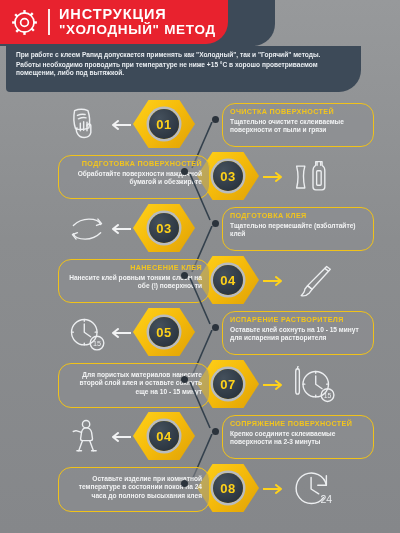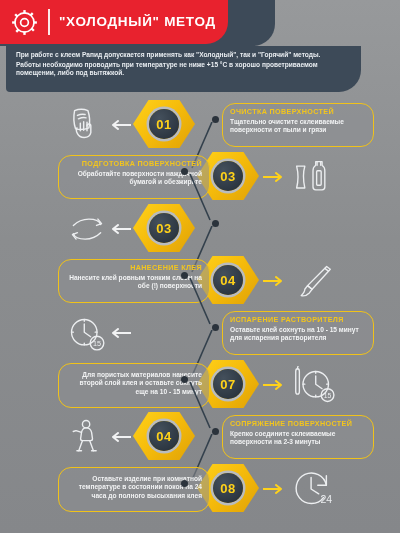--- a/index.html
+++ b/index.html
@@ -126,20 +126,21 @@
             <rect x="22.2" y="5.0" width="4.2" height="2.8" transform="rotate(-45 24.3 6.4)"></rect>
             <rect x="5.6" y="24.2" width="4.2" height="2.8" transform="rotate(-45 7.7 25.6)"></rect>
           </g>
           <g fill="#e8222e">
             <circle cx="16" cy="16" r="2.0"></circle>
           </g>
         </svg>
       </span>
       <span class="hdr-div"></span>
       <span class="hdr-txt">
+        <div class="hdr-l1">ИНСТРУКЦИЯ</div>
         <div class="hdr-l2">"ХОЛОДНЫЙ" МЕТОД</div>
       </span>
     </div>
   </div>
 
   <div class="intro">
     <p>При работе с клеем Рапид допускается применять как "Холодный", так и "Горячий" методы.</p>
     <p>Работы необходимо проводить при температуре не ниже +15 °C в хорошо проветриваемом помещении, либо под вытяжкой.</p>
   </div>
 
@@ -223,20 +224,24 @@
             <path d="M21 5 H4" stroke="#f1f2f3" stroke-width="2" fill="none"></path>
             <path d="M8 1 L3 5 L8 9" stroke="#f1f2f3" stroke-width="2" fill="none" stroke-linecap="round" stroke-linejoin="round"></path>
           </svg>
         </div>
         <div class="hexwrap">
           <div class="hex"></div>
           <div class="hex-inner">
             <span class="hex-num">03</span>
           </div>
         </div>
+        <div class="card">
+          <div class="card-title">ПОДГОТОВКА КЛЕЯ</div>
+          <div class="card-body">Тщательно перемешайте (взболтайте) клей</div>
+        </div>
         <div class="dot"></div>
         <div class="conn">
           <svg width="40" height="48">
             <line x1="26" y1="0" x2="6" y2="46" stroke="#33404c" stroke-width="1.6"></line>
           </svg>
         </div>
       </div>
       <div class="step l">
         <div class="iconslot">
           <svg width="44" height="40" viewBox="0 0 48 44" fill="none" stroke="#eceef0" stroke-width="1.5" stroke-linecap="round" stroke-linejoin="round">
@@ -276,20 +281,26 @@
             <path d="M21 6 v2 M21 32 v2 M7 20 h2 M33 20 h2"></path>
             <circle cx="35" cy="32" r="7.5"></circle>
             <text x="35" y="35" font-size="8" fill="#eceef0" stroke="none" text-anchor="middle" font-family="Liberation Sans,sans-serif">15</text>
           </svg>
         </div>
         <div class="arrow">
           <svg width="22" height="10" viewBox="0 0 22 10">
             <path d="M21 5 H4" stroke="#f1f2f3" stroke-width="2" fill="none"></path>
             <path d="M8 1 L3 5 L8 9" stroke="#f1f2f3" stroke-width="2" fill="none" stroke-linecap="round" stroke-linejoin="round"></path>
           </svg>
+        </div>
+        <div class="hexwrap">
+          <div class="hex"></div>
+          <div class="hex-inner">
+            <span class="hex-num">05</span>
+          </div>
         </div>
         <div class="card">
           <div class="card-title">ИСПАРЕНИЕ РАСТВОРИТЕЛЯ</div>
           <div class="card-body">Оставьте клей сохнуть на 10 - 15 минут для испарения растворителя</div>
         </div>
         <div class="dot"></div>
         <div class="conn">
           <svg width="40" height="48">
             <line x1="26" y1="0" x2="6" y2="46" stroke="#33404c" stroke-width="1.6"></line>
           </svg>

